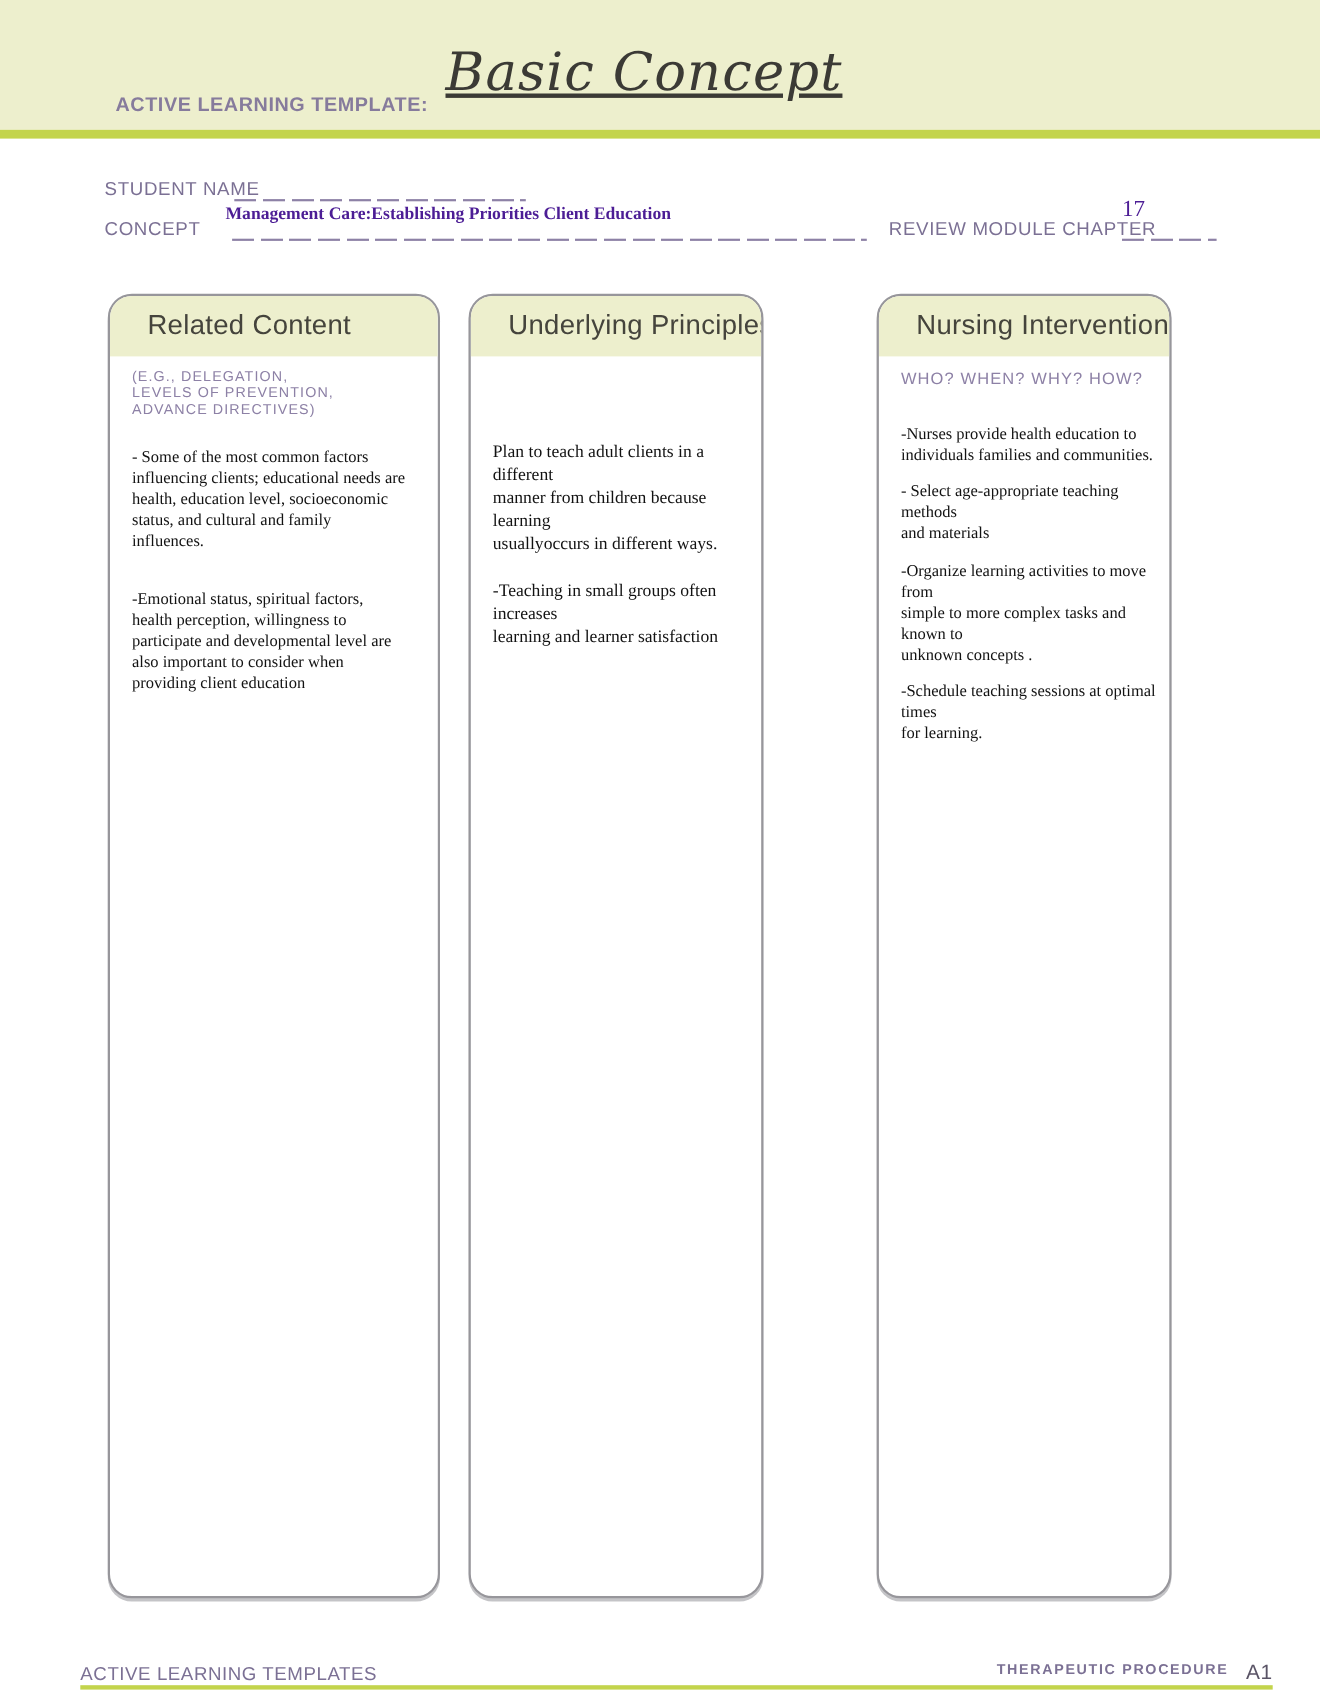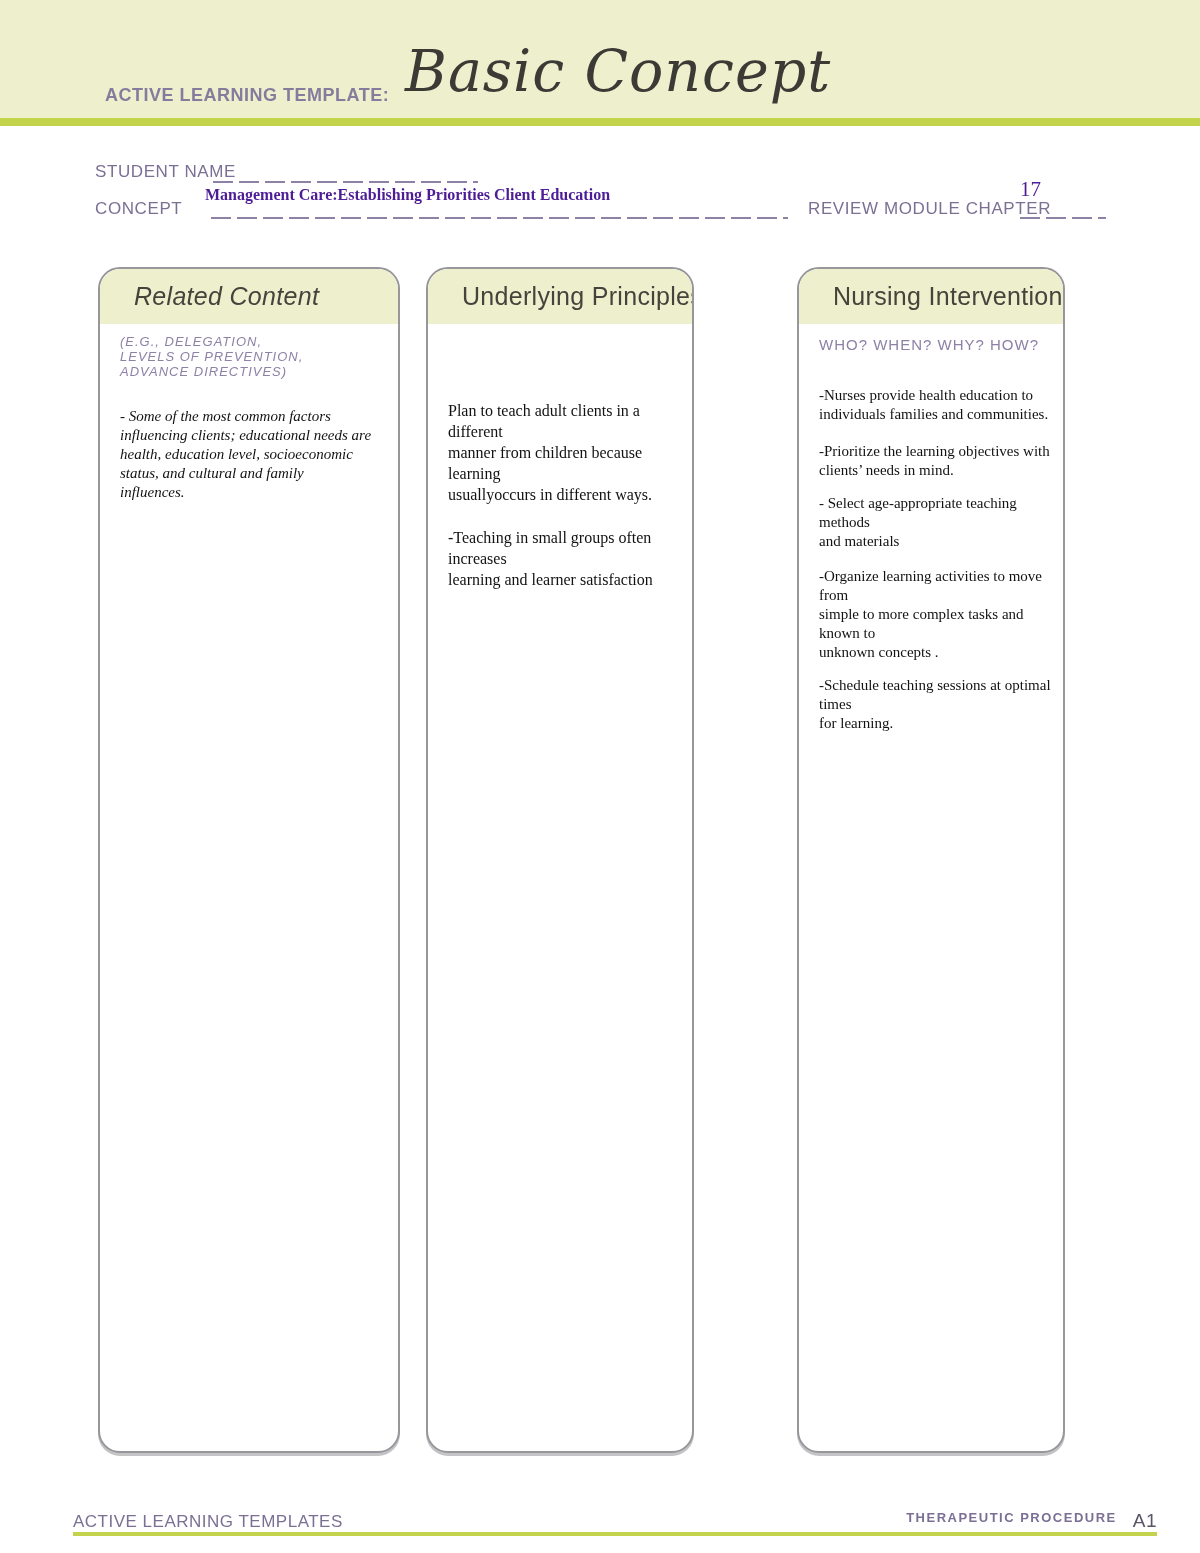--- a/index.html
+++ b/index.html
@@ -9,36 +9,36 @@
   }
   
   .header-band{position:absolute;left:0;top:0;width:1200px;height:118px;background:#edefcd;}
   .green-bar{position:absolute;left:0;top:118px;width:1200px;height:8px;background:#c3d44c;}
   .eyebrow{
     position:absolute;left:105px;top:85px;font-size:18px;font-weight:bold;
     color:#867b9c;letter-spacing:.5px;white-space:nowrap;
   }
   .big-title{
     position:absolute;left:405px;top:38px;font-family:"DejaVu Serif",serif;
-    font-style:italic;font-size:57px;color:#3b3a35;white-space:nowrap;letter-spacing:1px;
+    font-style:italic;font-size:48px;color:#3b3a35;white-space:nowrap;letter-spacing:1px;text-decoration:underline;
   }
   
   .form-label{position:absolute;font-size:17px;color:#7b7094;letter-spacing:.6px;white-space:nowrap;}
   .blank-line{position:absolute;height:2px;
     background:repeating-linear-gradient(90deg,#8d81a6 0 20px,rgba(0,0,0,0) 20px 26px);}
   .hand{position:absolute;font-family:"Liberation Serif",serif;color:#4c1d95;white-space:nowrap;}
   .concept-value{left:205px;top:186px;font-size:16px;font-weight:600;}
   .review-value{left:1020px;top:177px;font-size:21px;}
   
   .card{
     position:absolute;top:267px;height:1186px;box-sizing:border-box;background:#fff;
     border:2.5px solid #97969b;border-radius:22px;overflow:hidden;
     box-shadow:0 3px 0 rgba(125,125,130,.45);
   }
-  .card1{left:98px;width:302px;font-style:italic;}
+  .card1{left:98px;width:302px;}
   .card2{left:426px;width:268px;}
   .card3{left:797px;width:268px;}
   .card-head{
     height:55px;background:#edefcd;display:flex;align-items:center;
     padding-left:34px;box-sizing:border-box;
   }
   .card-title{font-size:25px;color:#45443c;letter-spacing:.3px;white-space:nowrap;}
   .card-sub{
     color:#8d81a6;letter-spacing:1px;white-space:pre-line;
     margin:10px 12px 0 20px;font-size:13px;line-height:15px;
@@ -89,20 +89,25 @@
   </div>
   <div class="card-body">
     <div class="card-sub">(E.G., DELEGATION,
 LEVELS OF PREVENTION,
 ADVANCE DIRECTIVES)</div>
     <p class="p1">- Some of the most common factors
 influencing clients; educational needs are
 health, education level, socioeconomic
 status, and cultural and family
 influences.</p>
+    <p class="p2">-Emotional status, spiritual factors,
+health perception, willingness to
+participate and developmental level are
+also important to consider when
+providing client education</p>
   </div>
 </div>
 
 <div class="card card2">
   <div class="card-head">
     <span class="card-title">Underlying Principles</span>
   </div>
   <div class="card-body">
     <p class="p1">Plan to teach adult clients in a different
 manner from children because learning
@@ -113,22 +118,20 @@
 </div>
 
 <div class="card card3">
   <div class="card-head">
     <span class="card-title">Nursing Interventions</span>
   </div>
   <div class="card-body">
     <div class="card-sub">WHO? WHEN? WHY? HOW?</div>
     <p class="p1">-Nurses provide health education to
 individuals families and communities.</p>
-    <p class="p2">-Prioritize the learning objectives with
-clients’ needs in mind.</p>
     <p class="p3">- Select age-appropriate teaching methods
 and materials</p>
     <p class="p4">-Organize learning activities to move from
 simple to more complex tasks and known to
 unknown concepts .</p>
     <p class="p5">-Schedule teaching sessions at optimal times
 for learning.</p>
   </div>
 </div>
 

